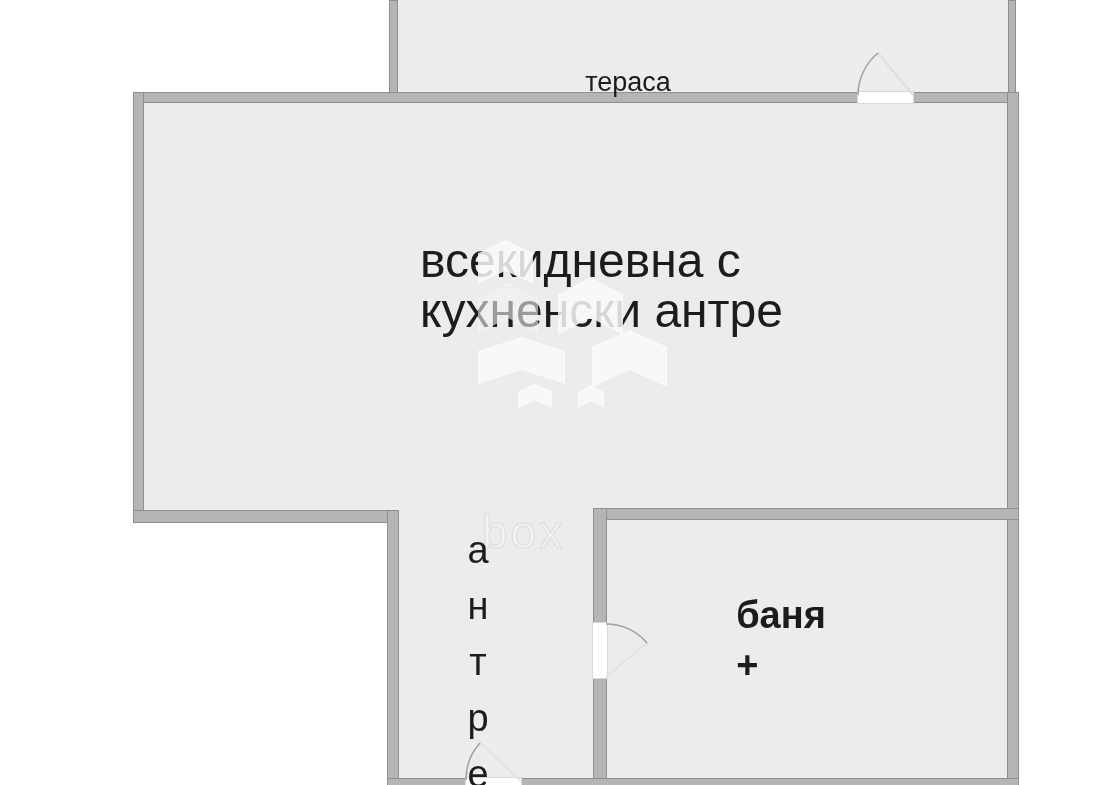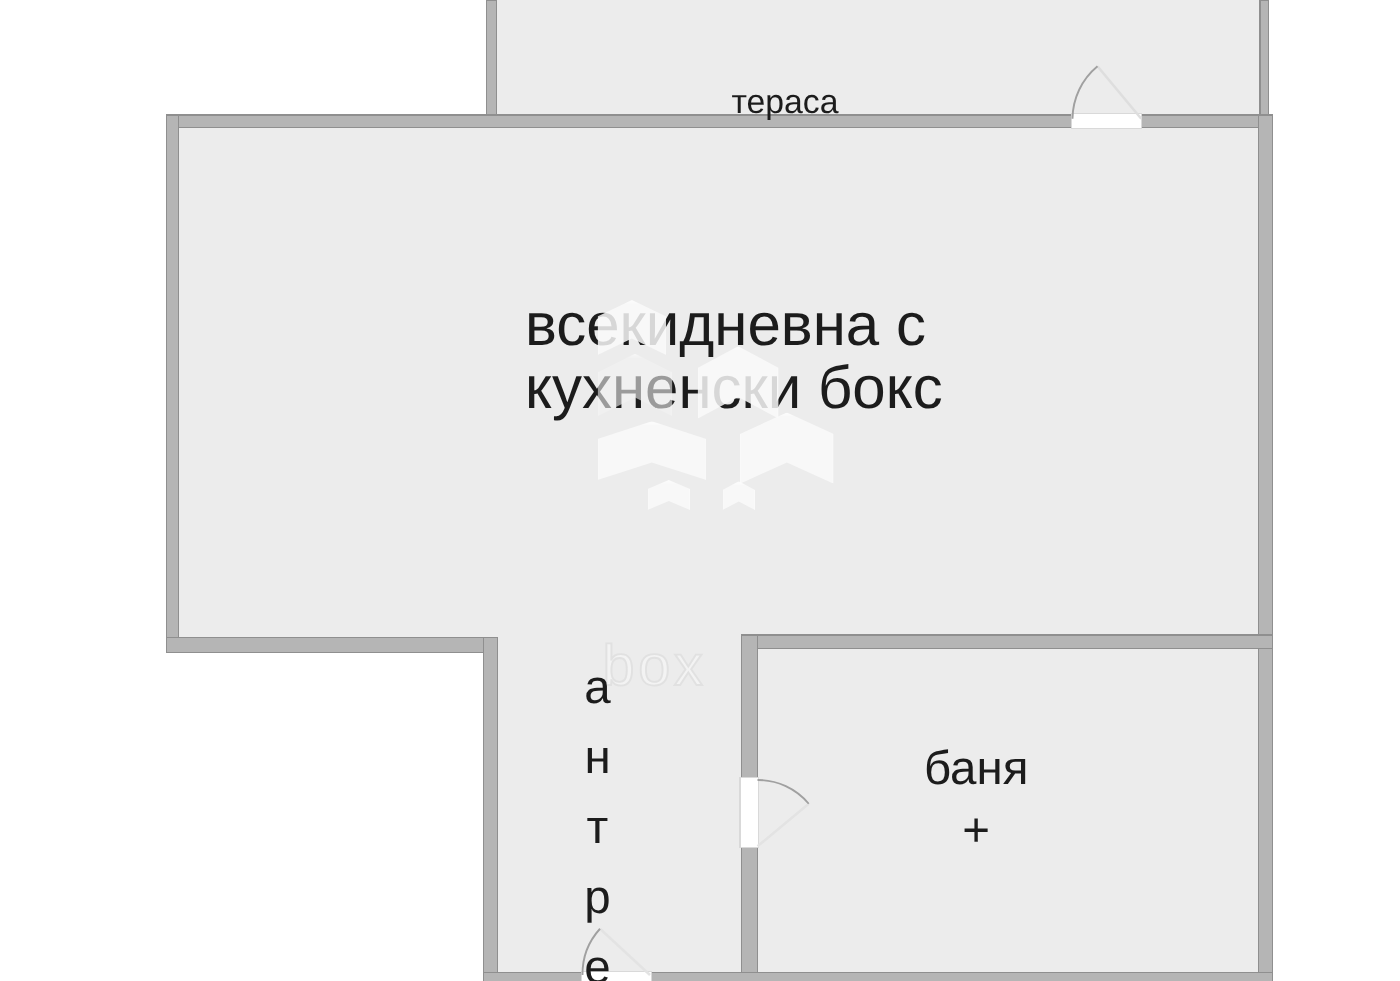--- a/index.html
+++ b/index.html
@@ -35,23 +35,24 @@
     left: 459px; top: 529px;
     font-size: 38px;
     line-height: 38px;
     writing-mode: vertical-lr;
     text-orientation: upright;
     letter-spacing: 14px;
   }
   .label-bathroom {
     left: 781px; top: 590px;
     transform: translateX(-50%);
-    text-align: center;
+    text-align: left;
     font-size: 38px;
     line-height: 50px;
+    font-weight: bold;
   }
 
   
   .brand {
     position: absolute;
     z-index: 1;
     color: #f3f3f3;
     -webkit-text-stroke: 1.5px #e1e1e1;
     font-size: 46px;
     letter-spacing: 3px;
@@ -112,21 +113,21 @@
       <path d="M 466 780 A 54 54 0 0 1 480 743" fill="none" stroke="#a0a0a0" stroke-width="1.5"></path>
     </g>
   </svg>
 
   <div class="brand brand-line2">box</div>
 
   <div class="label label-terrace">тераса</div>
 
   <div class="label label-living">
     <div>всекидневна с</div>
-    <div>кухненски бокс</div>
+    <div>кухненски антре</div>
   </div>
 
   <div class="label label-hallway">антре</div>
 
   <div class="label label-bathroom">
     <div>баня</div>
     <div>+</div>
   </div>
 
   <div class="logo">

